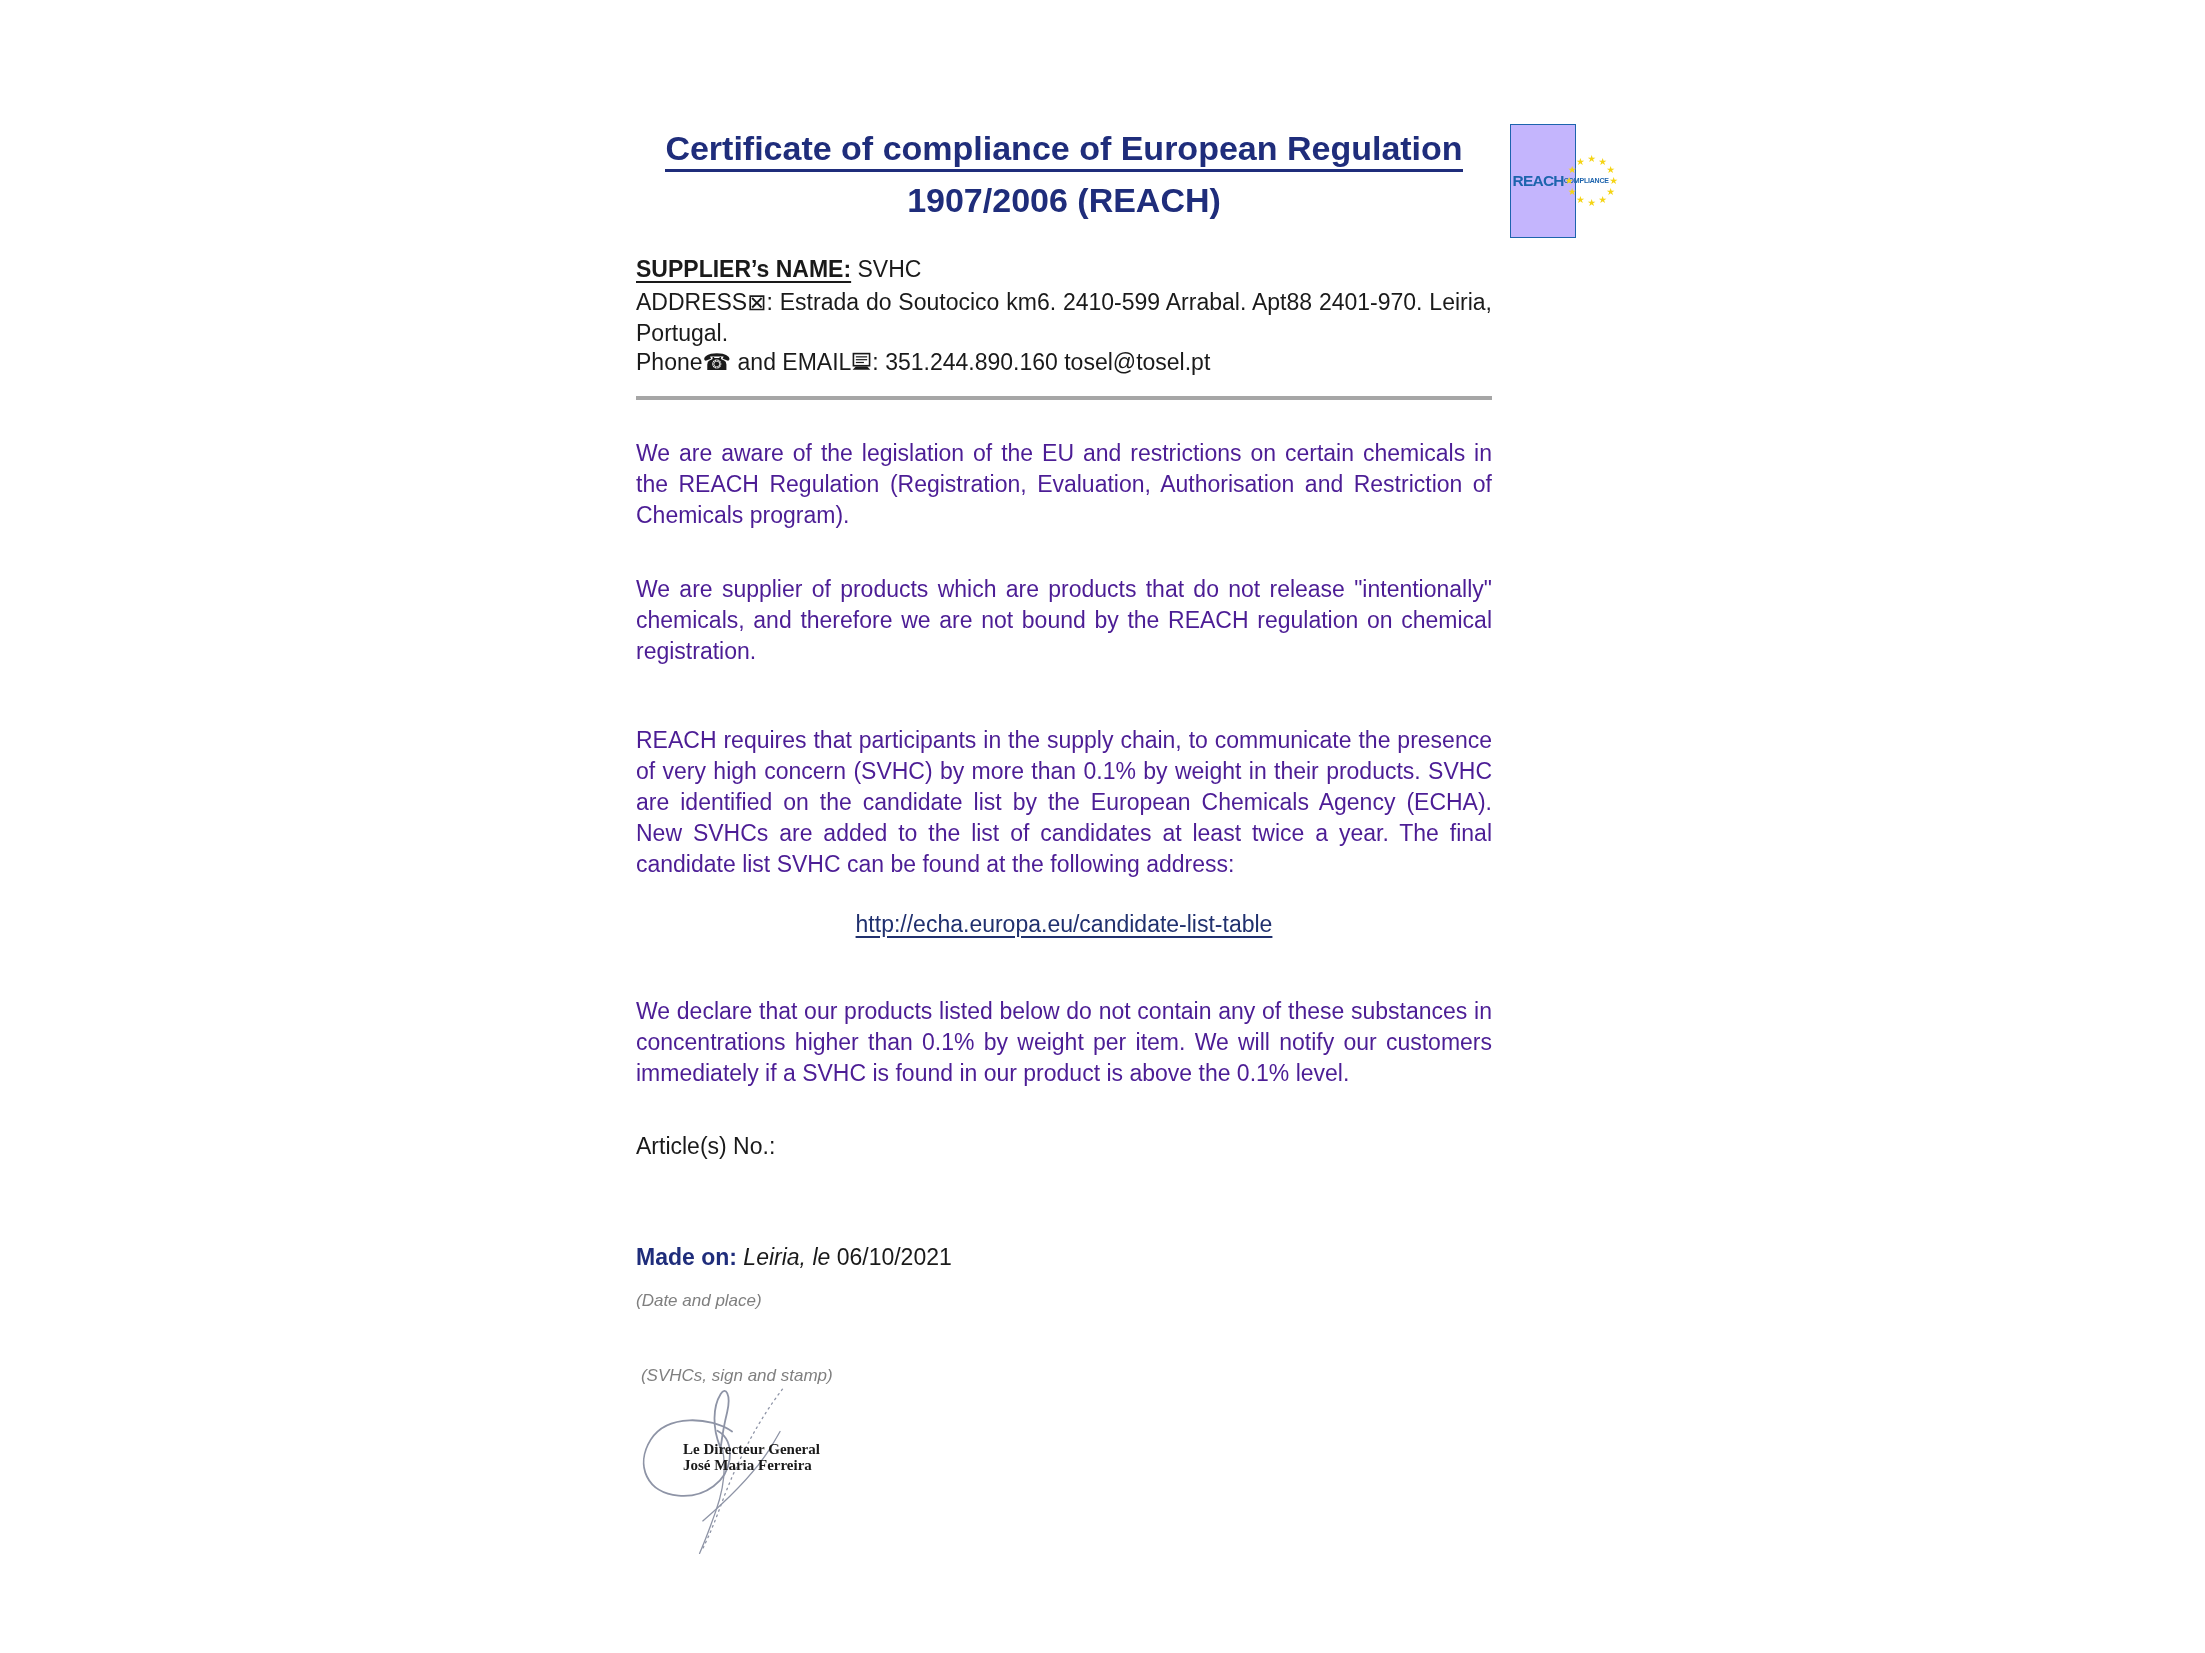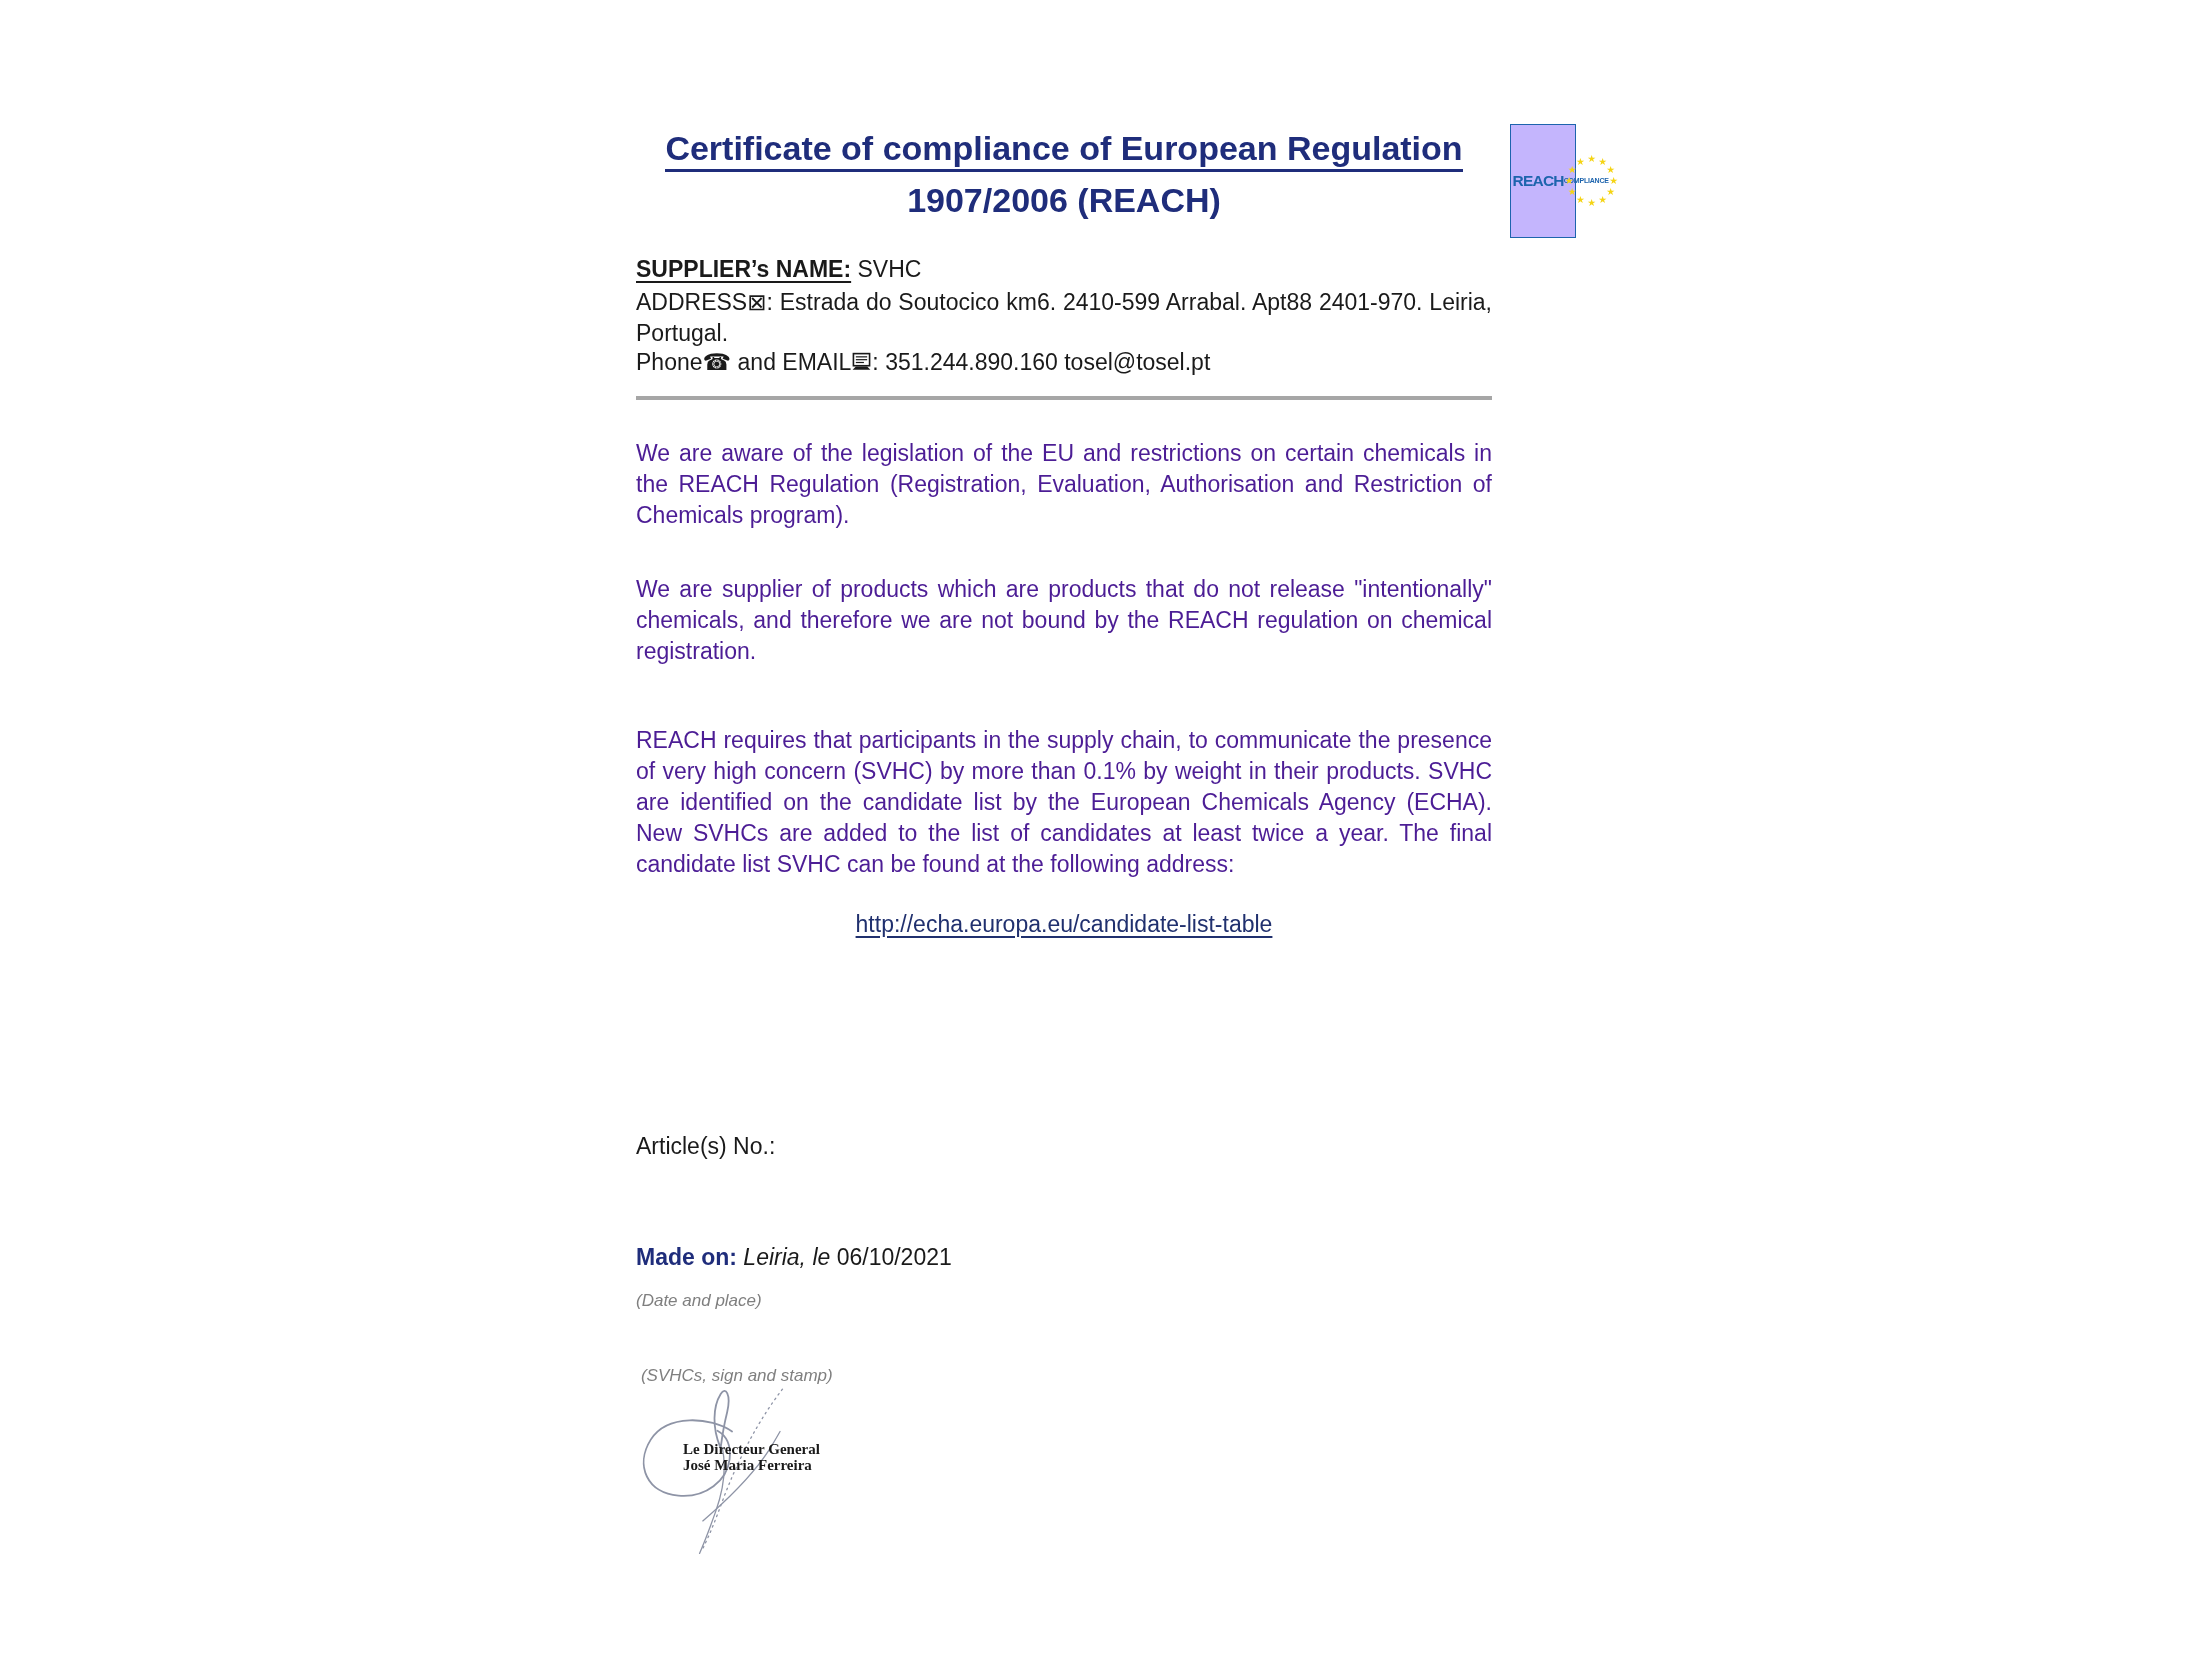--- a/index.html
+++ b/index.html
@@ -106,20 +106,21 @@
   <p class="abs col body-p navy justify" style="top:438px;">We are aware of the legislation of the EU and restrictions on certain chemicals in the REACH Regulation (Registration, Evaluation, Authorisation and Restriction of Chemicals program).</p>
 
   <p class="abs col body-p navy justify" style="top:574px;">We are supplier of products which are products that do not release "intentionally" chemicals, and therefore we are not bound by the REACH regulation on chemical registration.</p>
 
   <p class="abs col body-p navy justify" style="top:725px;">REACH requires that participants in the supply chain, to communicate the presence of very high concern (SVHC) by more than 0.1% by weight in their products. SVHC are identified on the candidate list by the European Chemicals Agency (ECHA). New SVHCs are added to the list of candidates at least twice a year. The final candidate list SVHC can be found at the following address:</p>
 
   <div class="abs col link-line">
     <a href="#" class="echa-link">http://echa.europa.eu/candidate-list-table</a>
   </div>
 
+  <p class="abs col body-p navy justify" style="top:996px;">We declare that our products listed below do not contain any of these substances in concentrations higher than 0.1% by weight per item. We will notify our customers immediately if a SVHC is found in our product is above the 0.1% level.</p>
 
   <p class="abs col doc-text" style="top:1131px;">Article(s) No.:</p>
 
   <p class="abs col doc-text" style="top:1242px;"><span class="label-navy">Made on:</span><span class="italic"> Leiria, le</span><span> 06/10/2021</span></p>
   <p class="abs col hint" style="top:1273px;">(Date and place)</p>
 
   <p class="abs col hint" style="top:1348px;padding-left:4.9px;">(SVHCs, sign and stamp)</p>
 
   <svg class="abs sig-svg" width="187" height="179" viewBox="0 0 230 220">
     <g fill="none" stroke="#8e94a6" stroke-width="2.2" stroke-linecap="round">

